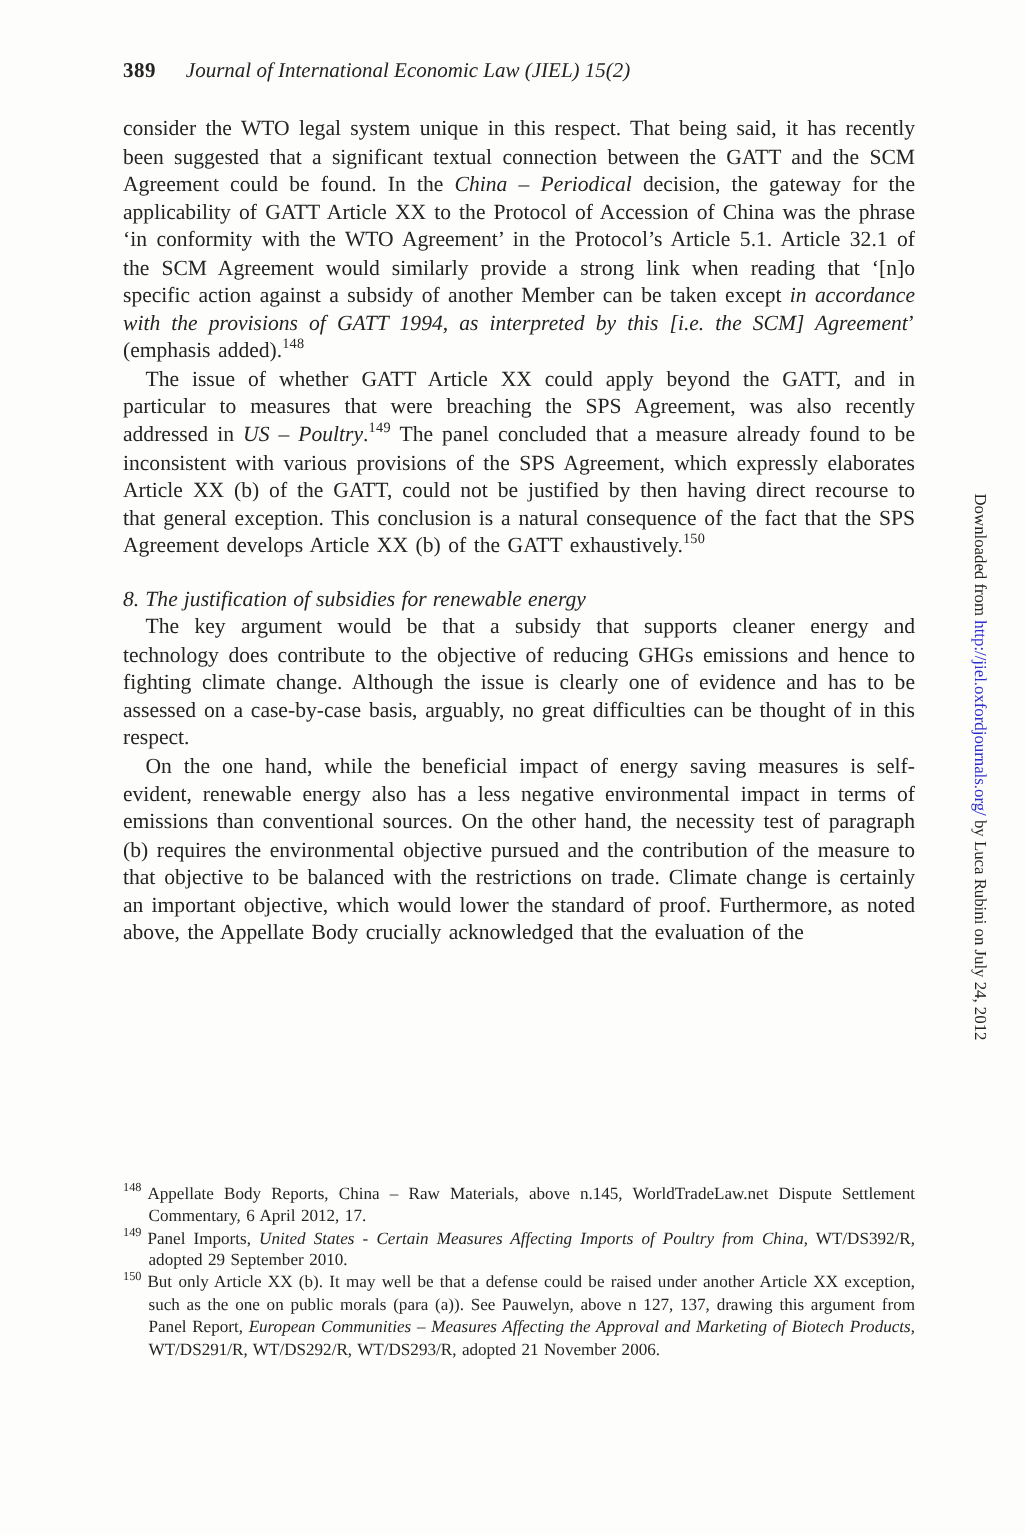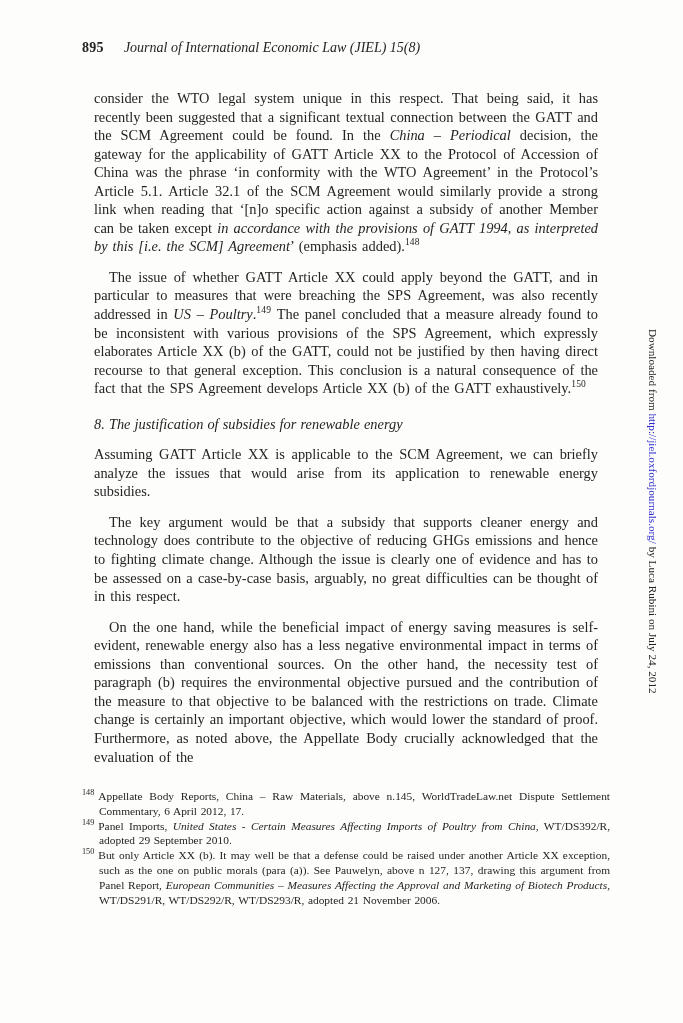--- a/index.html
+++ b/index.html
@@ -16,21 +16,21 @@
     font-size: 14px; white-space: nowrap;
   }
   .page-number { font-weight: bold; letter-spacing: 0.3px; }
   .journal-title { font-style: italic; margin-left: 20px; }
 
   .article-body {
     position: absolute; left: 82px; top: 77px; width: 528px;
     font-size: 14.4px; line-height: 18.55px;
     text-align: justify; word-spacing: 1.4px;
   }
-  .article-body p { margin: 12px; }
+  .article-body p { margin: 0; }
   .para.indent { text-indent: 15px; }
   .section-heading {
     font-style: italic; margin-top: 17px !important;
     text-align: left; word-spacing: 0.5px;
   }
   .it { font-style: italic; }
   sup.fnref {
     font-size: 9.5px; line-height: 0; vertical-align: super;
     letter-spacing: 0.2px;
   }
@@ -53,28 +53,27 @@
     font-size: 11.2px; line-height: 17px;
     white-space: nowrap;
     color: #222;
   }
   .download-sidebar .link { color: #2b2bcd; }
 </style>
 </head>
 <body>
 
 <div class="page-header">
-  <span class="page-number">895</span><span class="journal-title">Journal of International Economic Law (JIEL) 15(8)</span>
+  <span class="page-number">389</span><span class="journal-title">Journal of International Economic Law (JIEL) 15(2)</span>
 </div>
 
 <div class="article-body">
     <p class="para"><span class="run">consider the WTO legal system unique in this respect. That being said, it has recently been suggested that a significant textual connection between the GATT and the SCM Agreement could be found. In the </span><span class="it">China – Periodical</span><span class="run"> decision, the gateway for the applicability of GATT Article XX to the Protocol of Accession of China was the phrase ‘in conformity with the WTO Agreement’ in the Protocol’s Article 5.1. Article 32.1 of the SCM Agreement would similarly provide a strong link when reading that ‘[n]o specific action against a subsidy of another Member can be taken except </span><span class="it">in accordance with the provisions of GATT 1994, as interpreted by this [i.e. the SCM] Agreement</span><span class="run">’ (emphasis added).</span><sup class="fnref">148</sup></p>
     <p class="para indent"><span class="run">The issue of whether GATT Article XX could apply beyond the GATT, and in particular to measures that were breaching the SPS Agreement, was also recently addressed in </span><span class="it">US – Poultry</span><span class="run">.</span><sup class="fnref">149</sup><span class="run"> The panel concluded that a measure already found to be inconsistent with various provisions of the SPS Agreement, which expressly elaborates Article XX (b) of the GATT, could not be justified by then having direct recourse to that general exception. This conclusion is a natural consequence of the fact that the SPS Agreement develops Article XX (b) of the GATT exhaustively.</span><sup class="fnref">150</sup></p>
     <p class="section-heading"><span class="it">8. The justification of subsidies for renewable energy</span></p>
-    <p class="para"><span class="run">Assuming GATT Article XX is applicable to the SCM Agreement, we can briefly analyze the issues that would arise from its application to renewable energy subsidies.</span></p>
     <p class="para indent"><span class="run">The key argument would be that a subsidy that supports cleaner energy and technology does contribute to the objective of reducing GHGs emissions and hence to fighting climate change. Although the issue is clearly one of evidence and has to be assessed on a case-by-case basis, arguably, no great difficulties can be thought of in this respect.</span></p>
     <p class="para indent"><span class="run">On the one hand, while the beneficial impact of energy saving measures is self-evident, renewable energy also has a less negative environmental impact in terms of emissions than conventional sources. On the other hand, the necessity test of paragraph (b) requires the environmental objective pursued and the contribution of the measure to that objective to be balanced with the restrictions on trade. Climate change is certainly an important objective, which would lower the standard of proof. Furthermore, as noted above, the Appellate Body crucially acknowledged that the evaluation of the</span></p>
   </div>
 
 <div class="footnote-list">
     <div class="footnote"><sup class="fn-num">148</sup><span class="run">Appellate Body Reports, China – Raw Materials, above n.145, WorldTradeLaw.net Dispute Settlement Commentary, 6 April 2012, 17.</span></div>
     <div class="footnote"><sup class="fn-num">149</sup><span class="run">Panel Imports, </span><span class="it">United States - Certain Measures Affecting Imports of Poultry from China</span><span class="run">, WT/DS392/R, adopted 29 September 2010.</span></div>
     <div class="footnote"><sup class="fn-num">150</sup><span class="run">But only Article XX (b). It may well be that a defense could be raised under another Article XX exception, such as the one on public morals (para (a)). See Pauwelyn, above n 127, 137, drawing this argument from Panel Report, </span><span class="it">European Communities – Measures Affecting the Approval and Marketing of Biotech Products</span><span class="run">, WT/DS291/R, WT/DS292/R, WT/DS293/R, adopted 21 November 2006.</span></div>
   </div>
 

